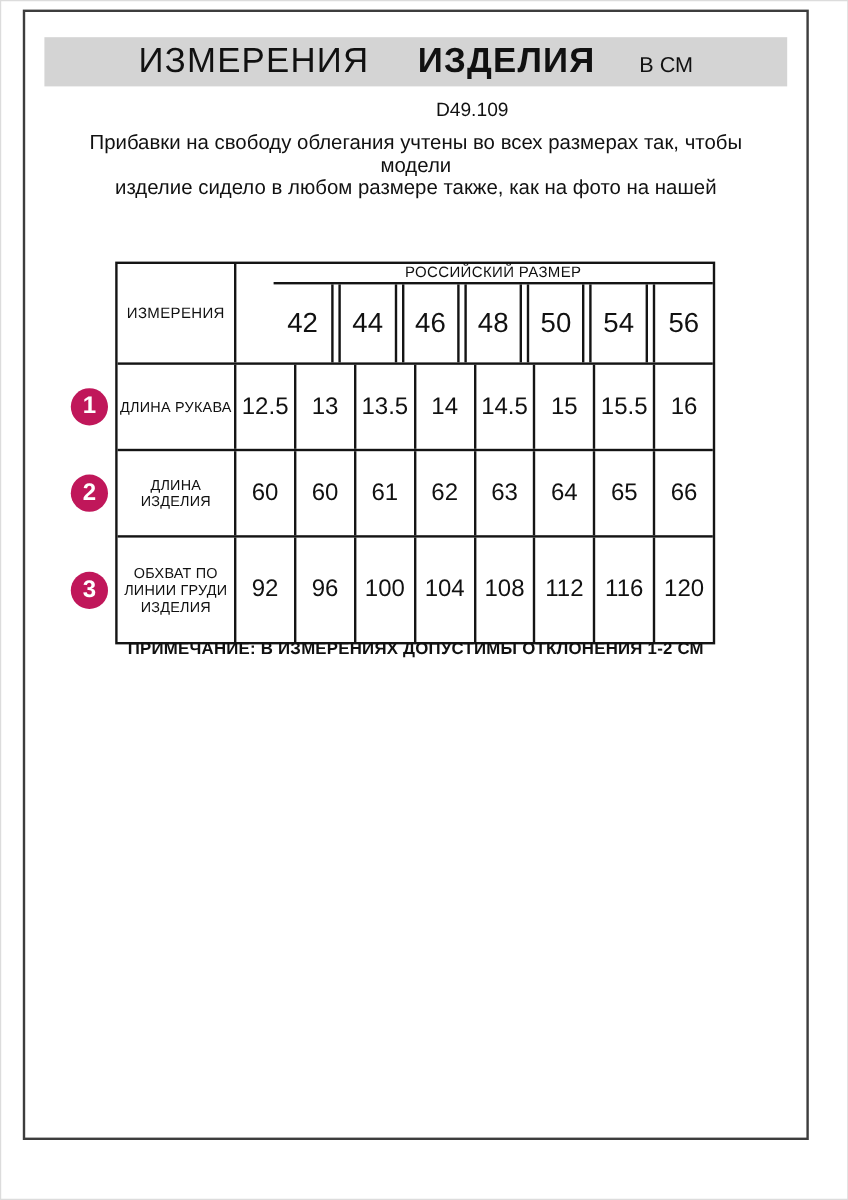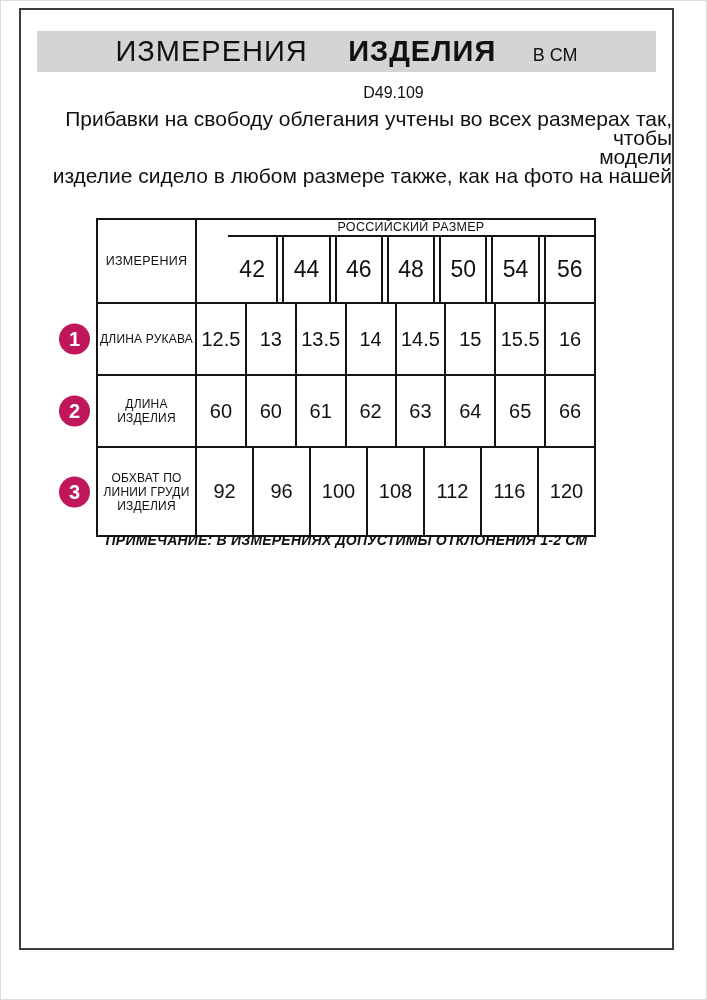--- a/index.html
+++ b/index.html
@@ -33,21 +33,21 @@
   .title-main{font-size:29px;letter-spacing:1px;}
   .title-emphasis{font-size:29px;font-weight:700;letter-spacing:1px;margin-left:36px;}
   .title-unit{font-size:18px;margin-left:32px;}
   
   .article{
     position:absolute;top:71px;left:0;width:100%;
     text-align:center;font-size:16px;line-height:24px;margin-left:47px;
   }
   .description{
     position:absolute;top:99px;left:0;width:100%;
-    text-align:right;font-size:21px;line-height:19px;
+    text-align:center;font-size:17px;line-height:19px;
   }
   .description span{display:block;}
   
   .size-table{
     position:absolute;left:75px;top:208px;width:500px;
     border:2px solid var(--line);
     background:#fff;
   }
   .thead{display:flex;height:82px;}
   .corner{
@@ -88,21 +88,21 @@
   .cell.first{border-left:none;}
   .row-num{
     position:absolute;left:-39px;top:50%;transform:translateY(-50%);
     width:31px;height:31px;border-radius:50%;
     background:var(--accent);color:#fff;
     font-weight:700;font-size:20px;
     display:flex;align-items:center;justify-content:center;
   }
   .note{
     position:absolute;top:522px;left:0;width:100%;
-    text-align:center;font-weight:700;font-size:14px;letter-spacing:.2px;font-style:italic;
+    text-align:center;font-weight:700;font-size:14px;letter-spacing:.2px;
   }
 </style>
 </head>
 <body>
 
 <div class="sheet">
 
   <div class="title-bar">
     <span class="title-main">ИЗМЕРЕНИЯ</span>
     <span class="title-emphasis">ИЗДЕЛИЯ</span>
@@ -182,20 +182,21 @@
 
     <div class="data-row last">
       <div class="row-label">
         <span>ОБХВАТ ПО</span>
         <span>ЛИНИИ ГРУДИ</span>
         <span>ИЗДЕЛИЯ</span>
       </div>
       <div class="cell first">92</div>
       <div class="cell">96</div>
       <div class="cell">100</div>
+      <div class="cell">104</div>
       <div class="cell">108</div>
       <div class="cell">112</div>
       <div class="cell">116</div>
       <div class="cell">120</div>
       <div class="row-num">3</div>
     </div>
 
   </div>
 
   <div class="note">ПРИМЕЧАНИЕ: В ИЗМЕРЕНИЯХ ДОПУСТИМЫ ОТКЛОНЕНИЯ 1-2 СМ</div>

